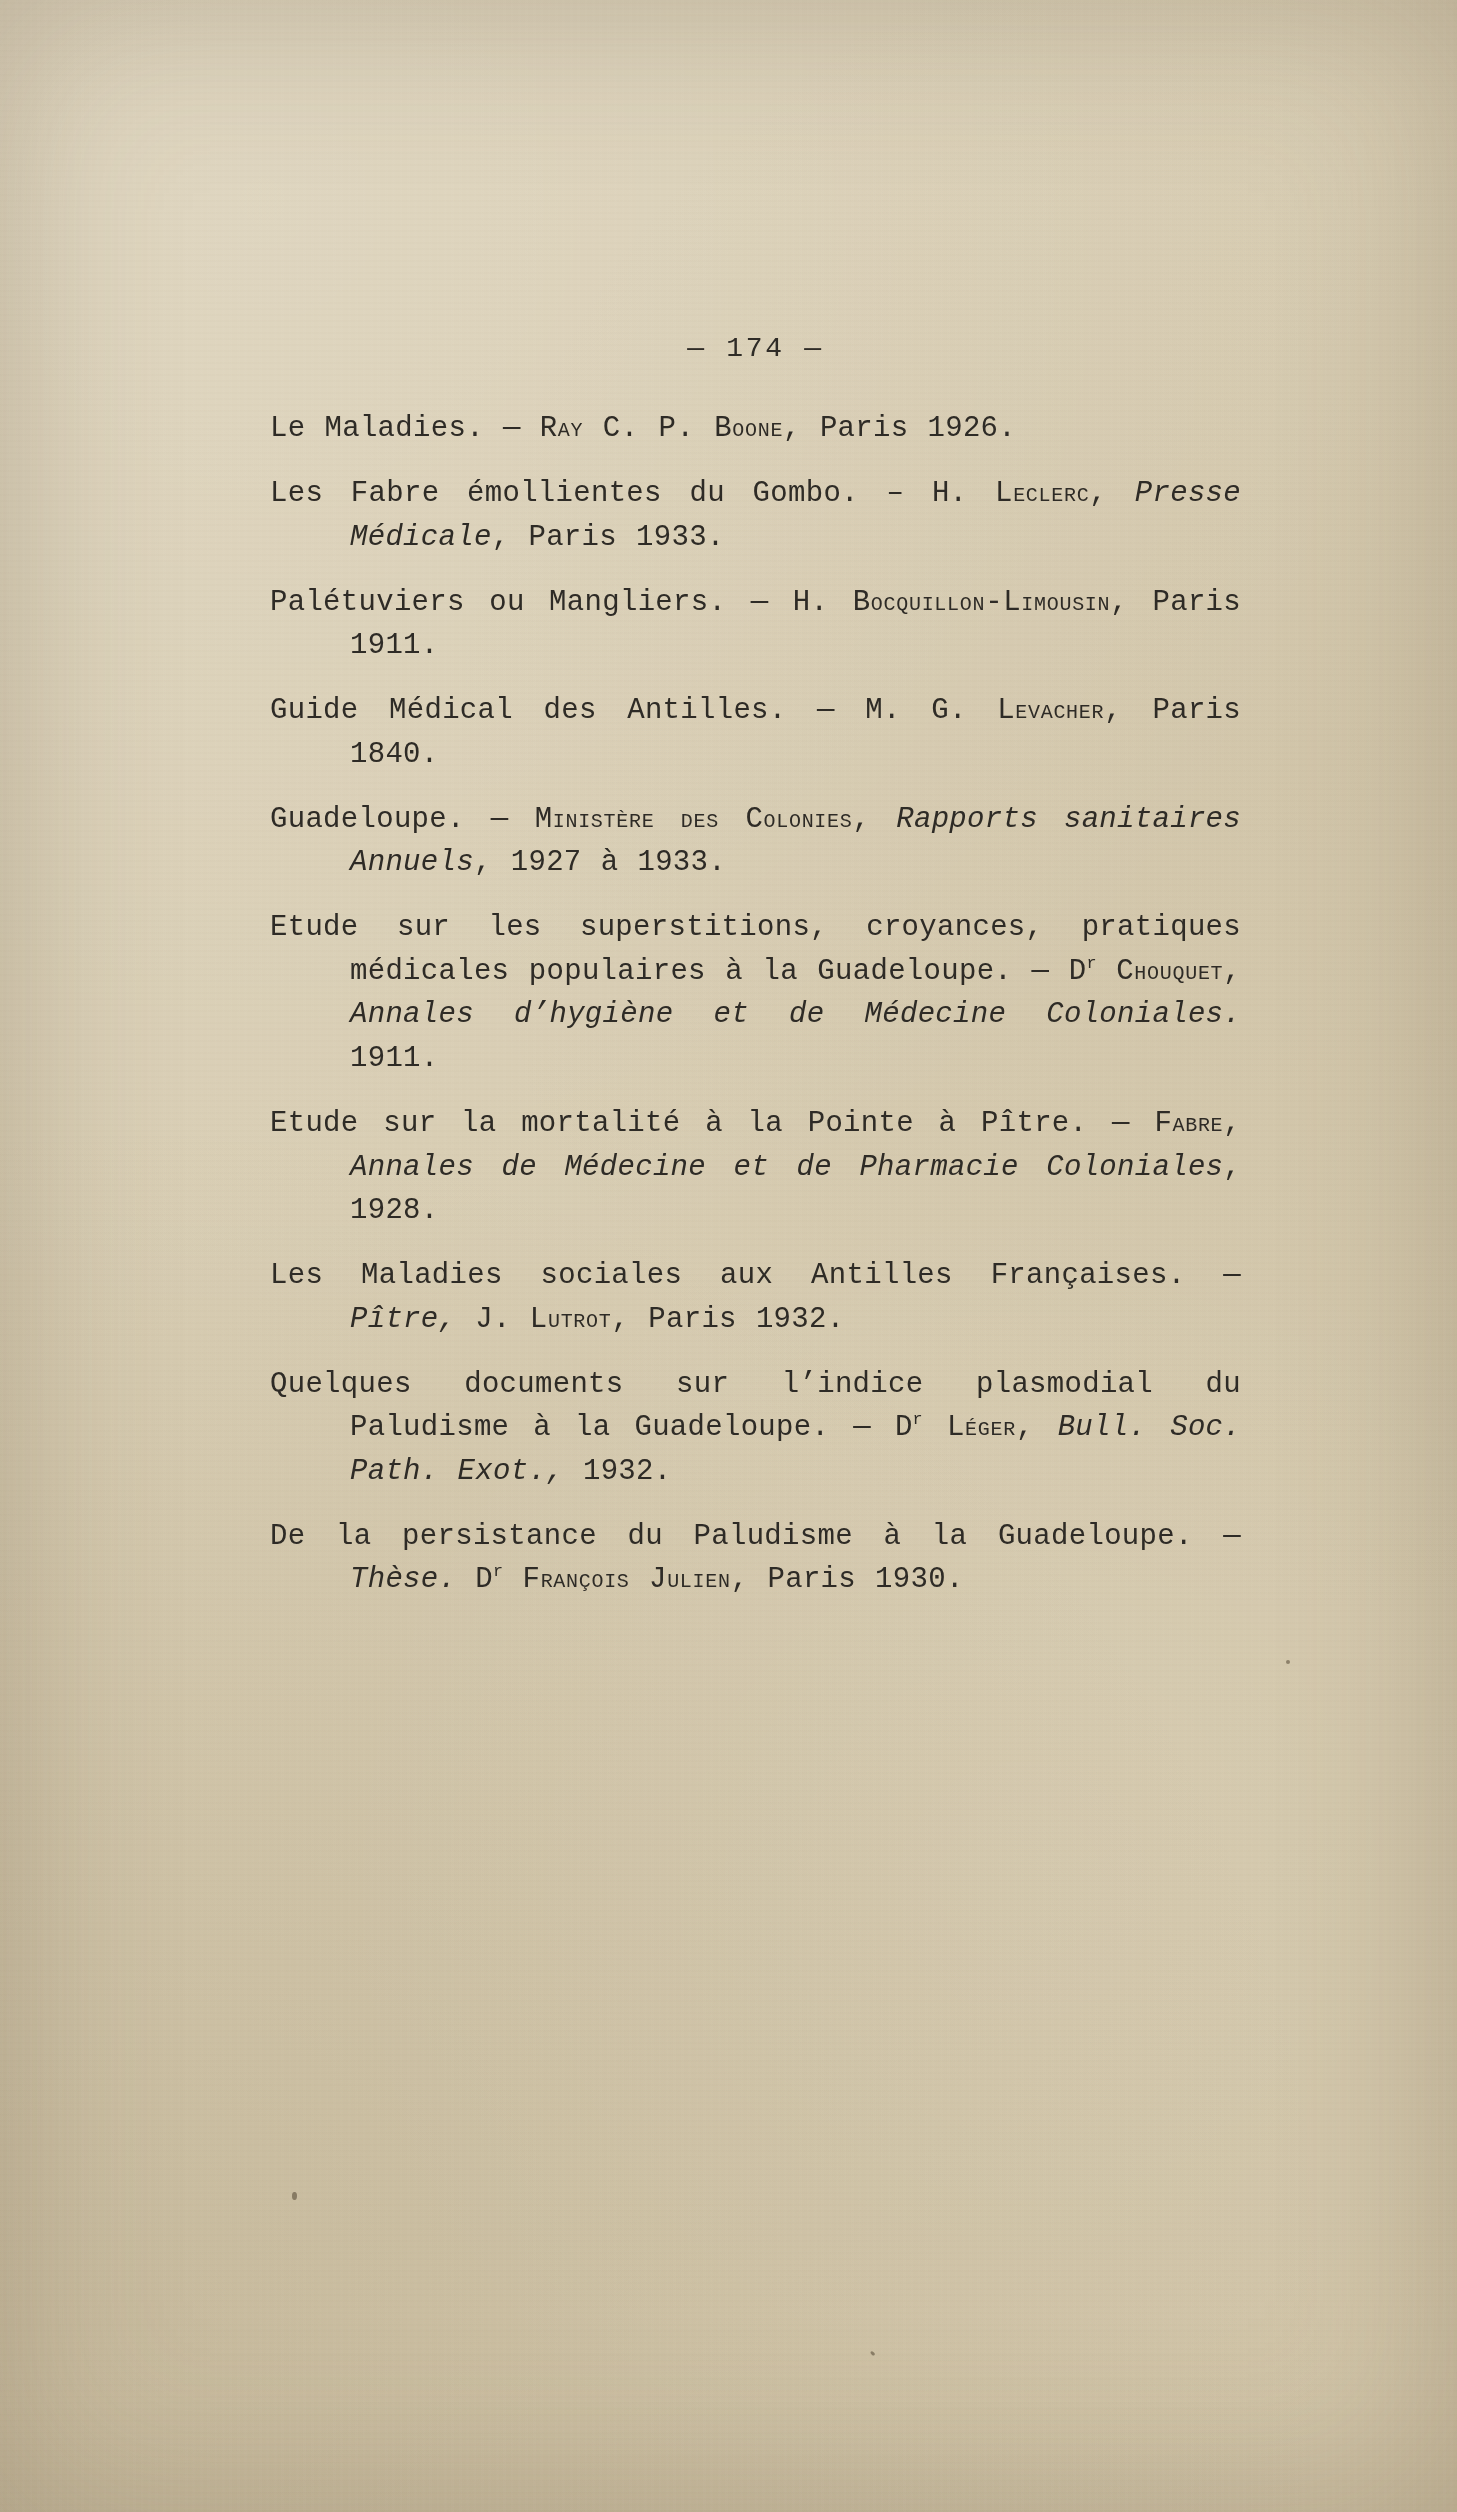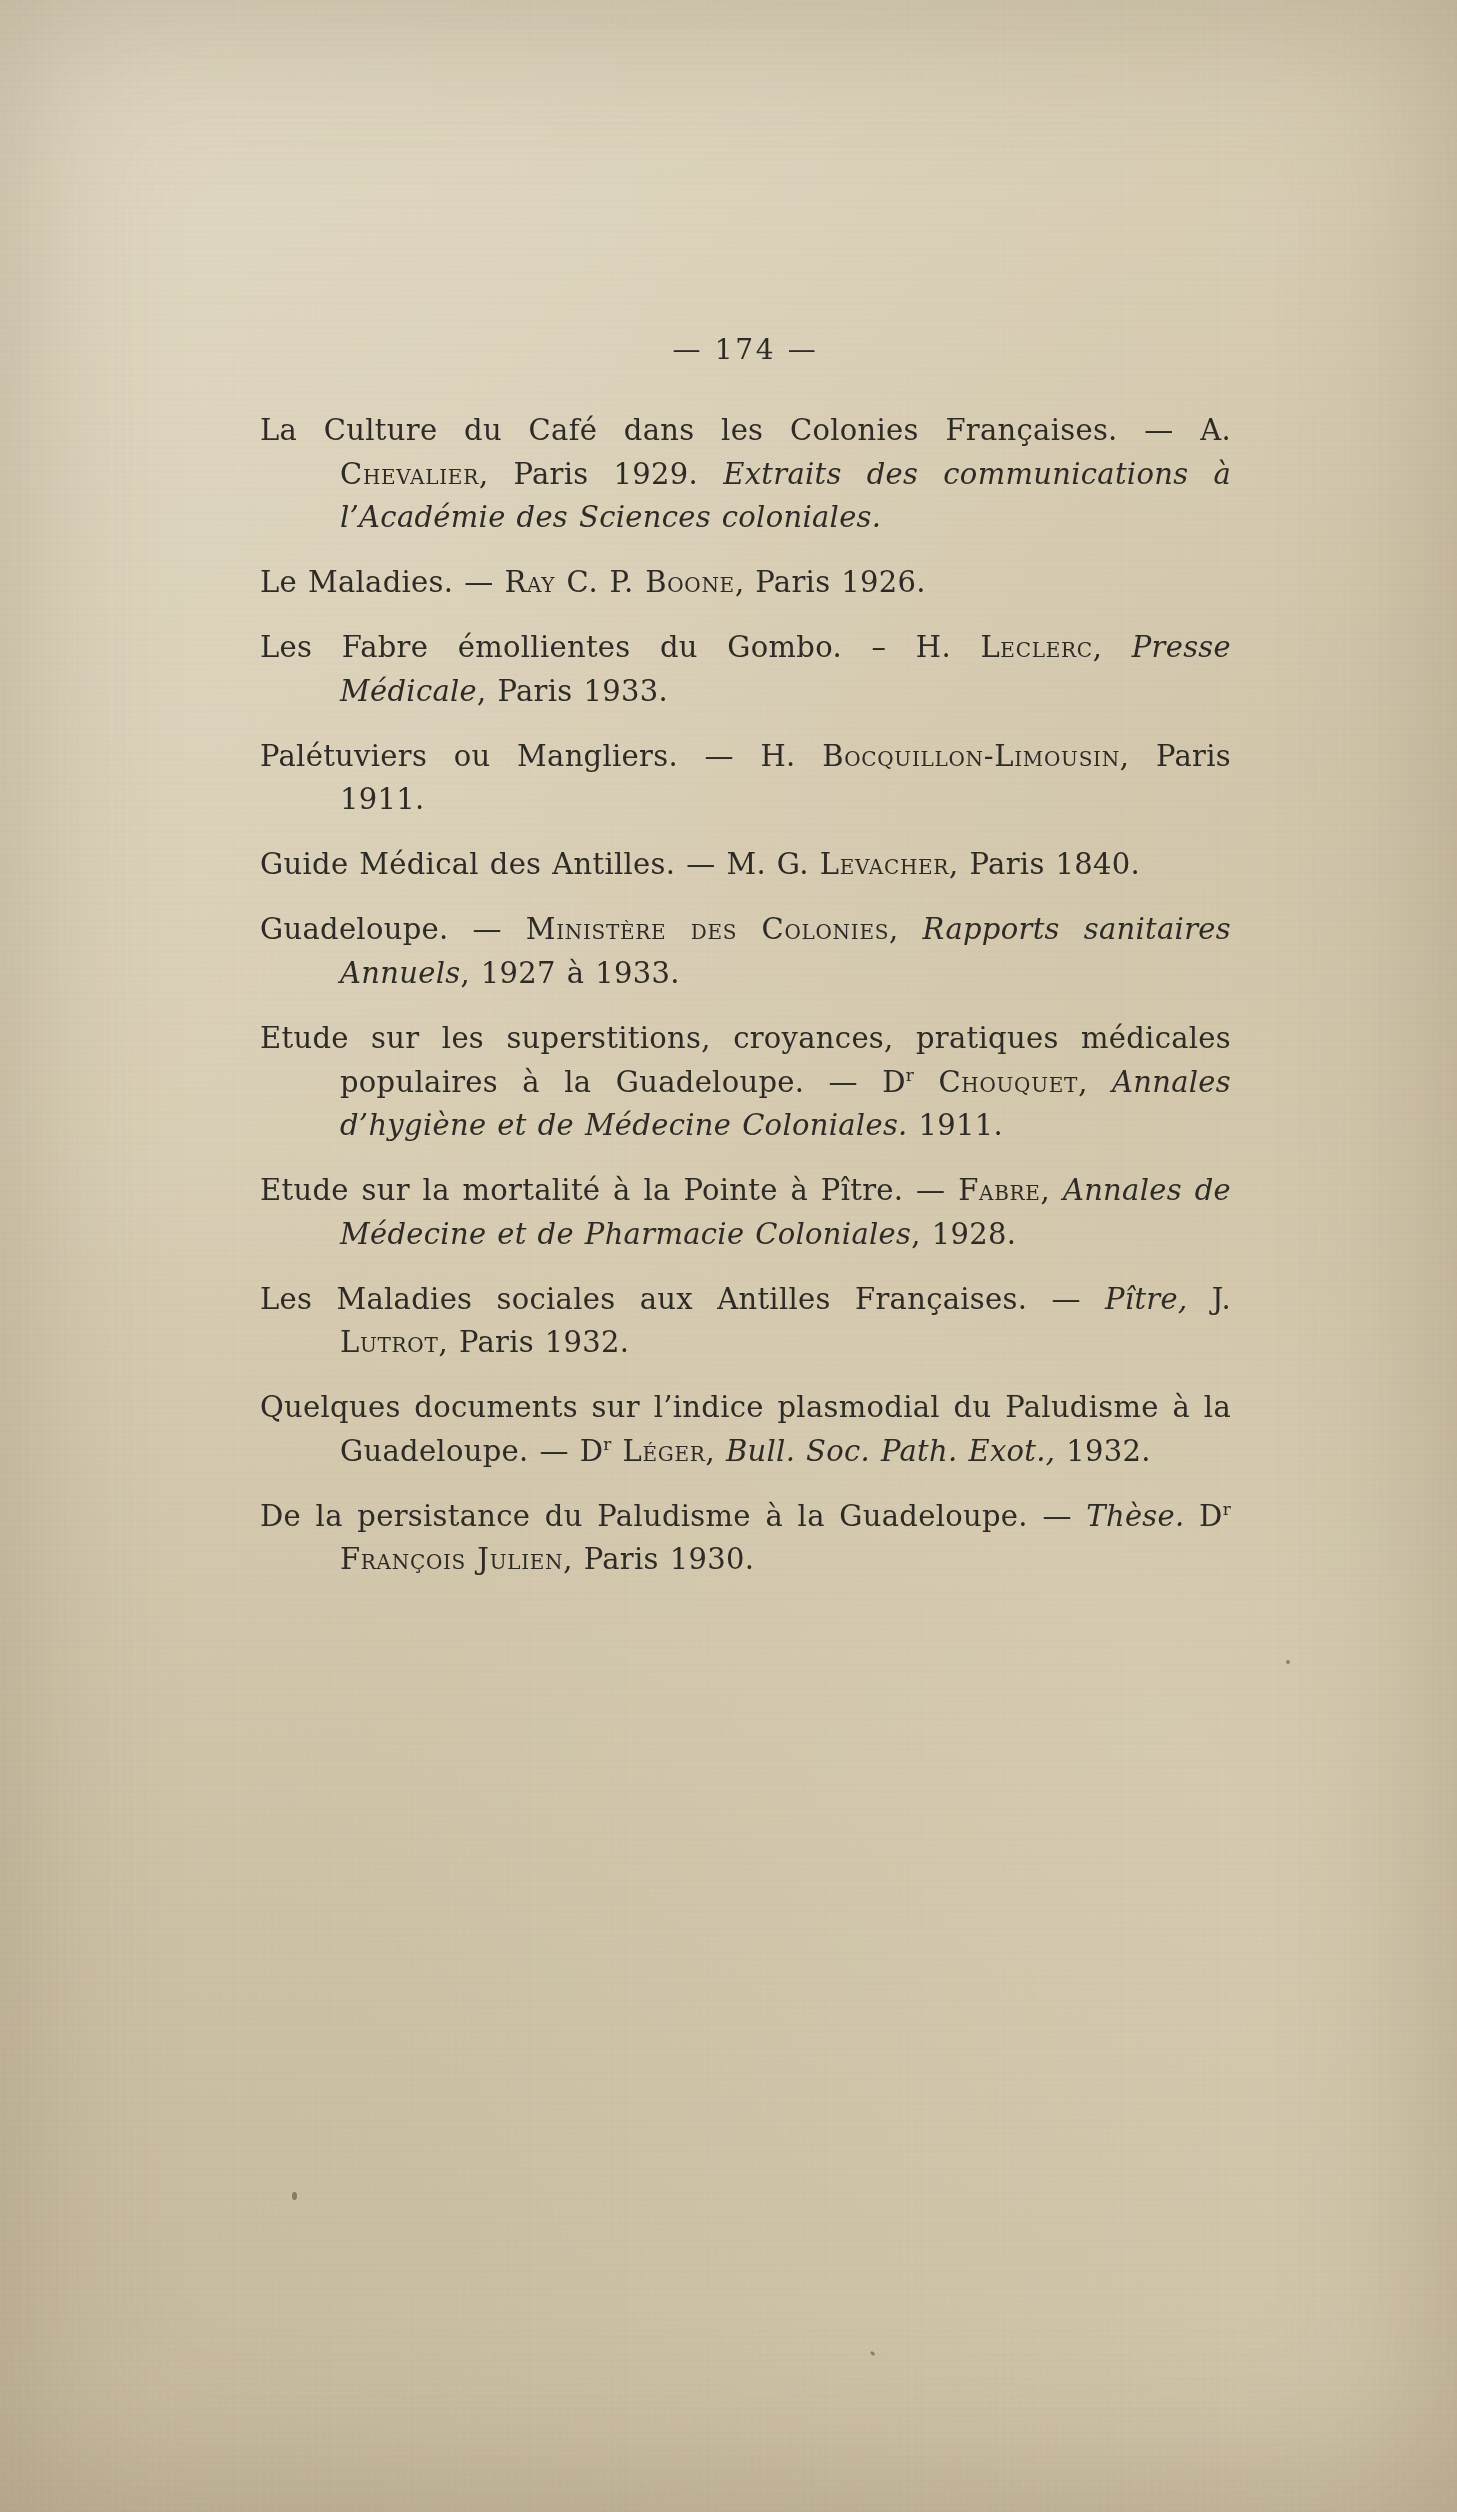--- a/index.html
+++ b/index.html
@@ -28,23 +28,24 @@
   .texture {
     position: absolute;
     inset: 0;
     background:
       repeating-linear-gradient(0deg, rgba(110,92,60,0.016) 0px, rgba(110,92,60,0.016) 2px, transparent 2px, transparent 6px),
       repeating-linear-gradient(90deg, rgba(255,255,255,0.015) 0px, rgba(255,255,255,0.015) 2.7px, transparent 2.7px, transparent 7.4px);
     pointer-events: none;
   }
   .content {
     position: absolute;
-    left: 260px;
+    left: 270px;
     top: 333px;
     width: 971px;
+    font-family: Liberation Mono, monospace;
   }
   .page-number {
     text-align: center;
     font-size: 28px;
     letter-spacing: 2.7px;
     margin: 0 0 43px 0;
     color: #2f2c27;
   }
   .entry {
     font-size: 29px;
@@ -78,21 +79,20 @@
 <body>
 
 <div class="page">
   <div class="texture"></div>
   <div class="speck s1"></div>
   <div class="speck s2"></div>
   <div class="speck s3"></div>
   <div class="content">
     <p class="page-number">— 174 —</p>
     <div id="bib-list">
-        <p class="entry"><span class="seg-n">La Culture du Café dans les Colonies Françaises. — A. </span><span class="seg-sc">Chevalier</span><span class="seg-n">, Paris 1929. </span><span class="seg-i">Extraits des communications à l’Académie des Sciences coloniales.</span></p>
         <p class="entry"><span class="seg-n">Le Maladies. — </span><span class="seg-sc">Ray C. P. Boone</span><span class="seg-n">, Paris 1926.</span></p>
         <p class="entry"><span class="seg-n">Les Fabre émollientes du Gombo. – H. </span><span class="seg-sc">Leclerc</span><span class="seg-n">, </span><span class="seg-i">Presse Médicale</span><span class="seg-n">, Paris 1933.</span></p>
         <p class="entry"><span class="seg-n">Palétuviers ou Mangliers. — H. </span><span class="seg-sc">Bocquillon-Limousin</span><span class="seg-n">, Paris 1911.</span></p>
         <p class="entry"><span class="seg-n">Guide Médical des Antilles. — M. G. </span><span class="seg-sc">Levacher</span><span class="seg-n">, Paris 1840.</span></p>
         <p class="entry"><span class="seg-n">Guadeloupe. — </span><span class="seg-sc">Ministère des Colonies</span><span class="seg-n">, </span><span class="seg-i">Rapports sanitaires Annuels</span><span class="seg-n">, 1927 à 1933.</span></p>
         <p class="entry"><span class="seg-n">Etude sur les superstitions, croyances, pratiques médicales populaires à la Guadeloupe. — D</span><span class="seg-sup">r</span><span class="seg-n"> </span><span class="seg-sc">Chouquet</span><span class="seg-n">, </span><span class="seg-i">Annales d’hygiène et de Médecine Coloniales.</span><span class="seg-n"> 1911.</span></p>
         <p class="entry"><span class="seg-n">Etude sur la mortalité à la Pointe à Pître. — </span><span class="seg-sc">Fabre</span><span class="seg-n">, </span><span class="seg-i">Annales de Médecine et de Pharmacie Coloniales</span><span class="seg-n">, 1928.</span></p>
         <p class="entry"><span class="seg-n">Les Maladies sociales aux Antilles Françaises. — </span><span class="seg-i">Pître,</span><span class="seg-n"> J. </span><span class="seg-sc">Lutrot</span><span class="seg-n">, Paris 1932.</span></p>
         <p class="entry"><span class="seg-n">Quelques documents sur l’indice plasmodial du Paludisme à la Guadeloupe. — D</span><span class="seg-sup">r</span><span class="seg-n"> </span><span class="seg-sc">Léger</span><span class="seg-n">, </span><span class="seg-i">Bull. Soc. Path. Exot.,</span><span class="seg-n"> 1932.</span></p>
         <p class="entry"><span class="seg-n">De la persistance du Paludisme à la Guadeloupe. — </span><span class="seg-i">Thèse.</span><span class="seg-n"> D</span><span class="seg-sup">r</span><span class="seg-n"> </span><span class="seg-sc">François Julien</span><span class="seg-n">, Paris 1930.</span></p>

